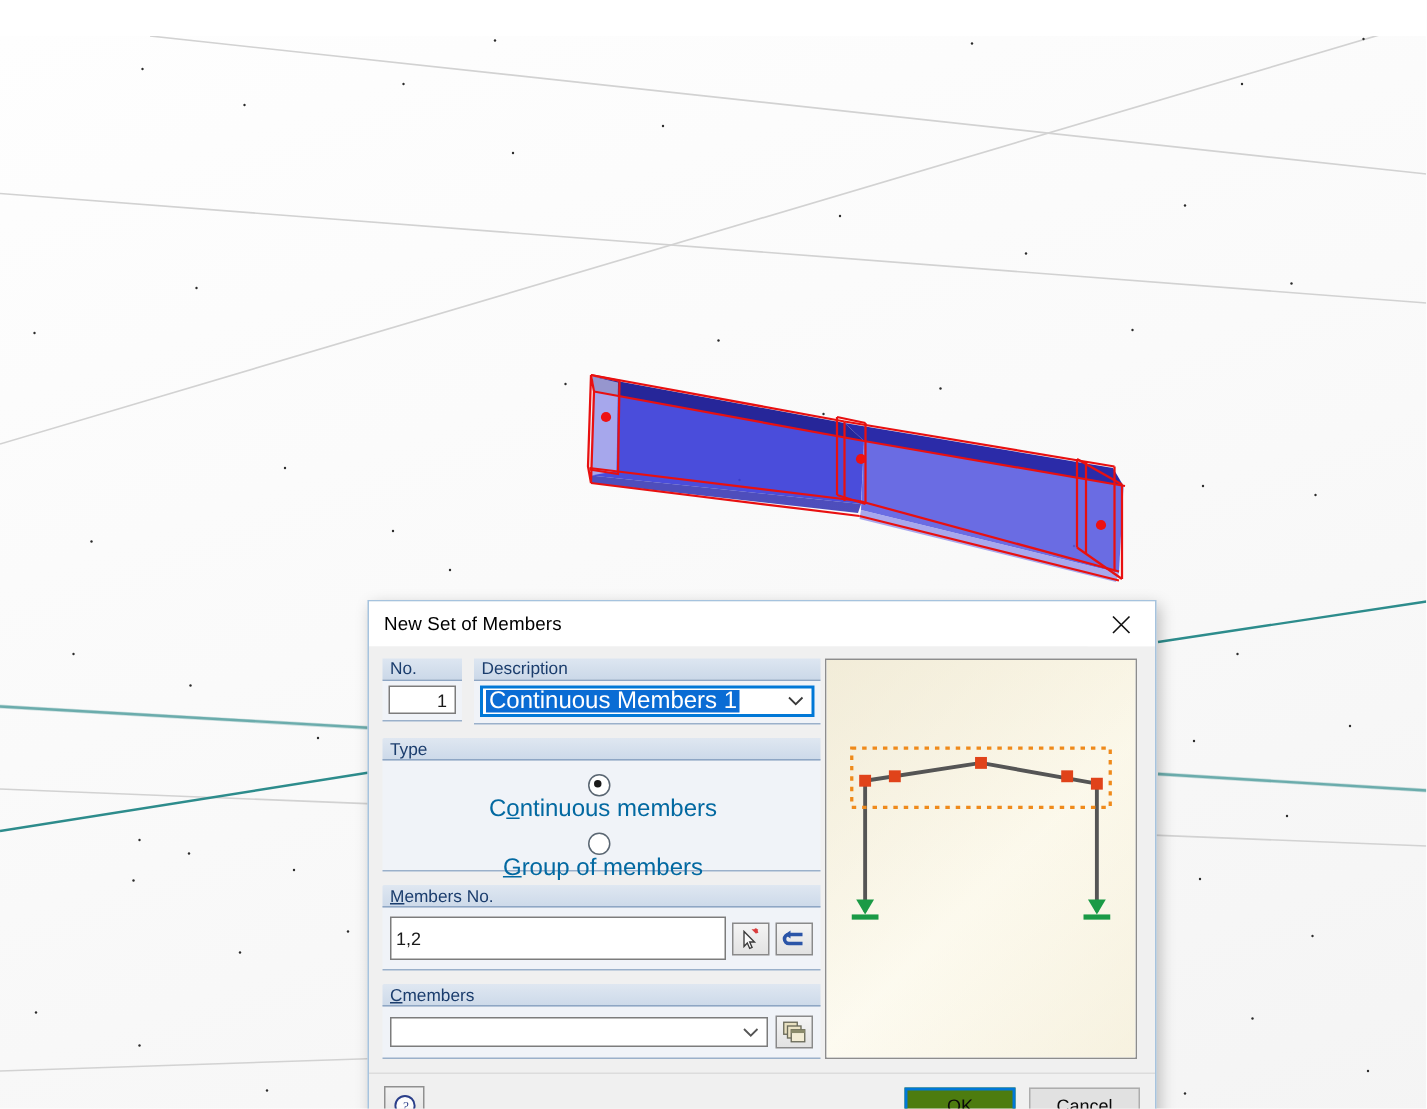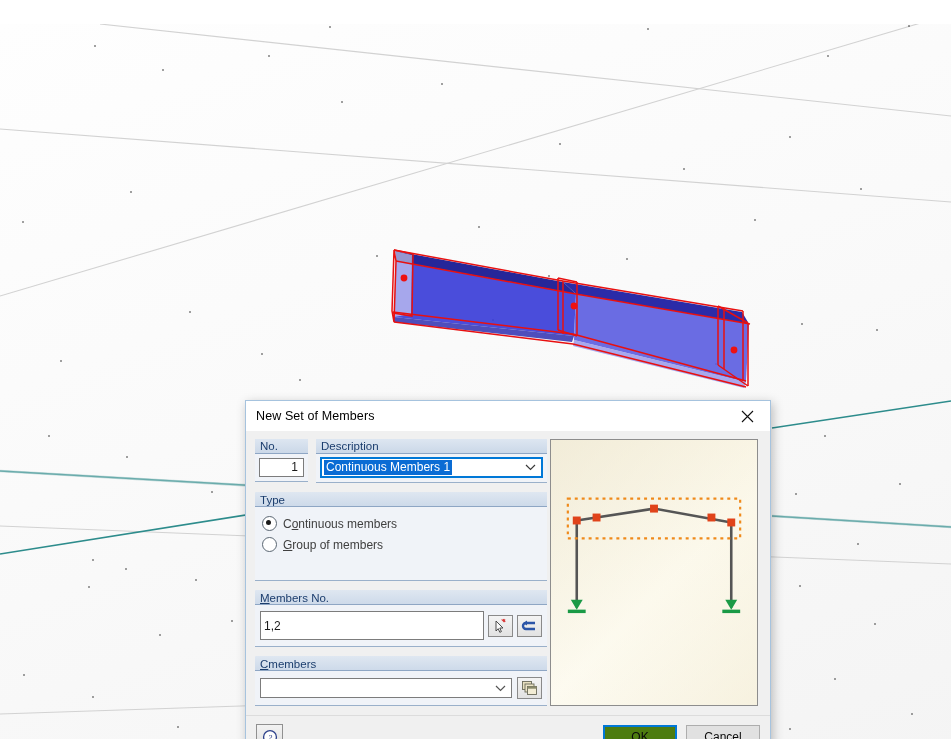--- a/index.html
+++ b/index.html
@@ -160,21 +160,21 @@
   .combo {
     position: relative;
     height: 21px;
     border: 2px solid #0078d7;
     background: #fff;
     box-sizing: border-box;
     display: flex;
     align-items: center;
   }
   .combo .val {
-    font-size: 12px;
+    font-size: 16px;
     padding: 0 2px;
     margin-left: 2px;
     background: #0a6cd4;
     color: #fff;
     line-height: 15px;
   }
   .combo .caret-wrap {
     margin-left: auto;
     width: 22px;
     display: flex;
@@ -185,23 +185,24 @@
     border: 1px solid #7c7c7c;
     height: 20px;
   }
   .combo.plain .val { background: transparent; color: #1a1a1a; }
 
   
   .radio-row {
     display: flex;
     align-items: center;
     margin: 3px 0 0 2px;
-    font-size: 12px;
-    color: #404040;
+    font-size: 16px;
+    color: #0369a1;
     cursor: pointer;
+    flex-direction: column;
   }
   .radio-row + .radio-row { margin-top: 6px; }
   .radio {
     width: 13px; height: 13px;
     border-radius: 50%;
     border: 1px solid #5a6672;
     background: #fff;
     margin-right: 6px;
     position: relative;
     flex: none;

